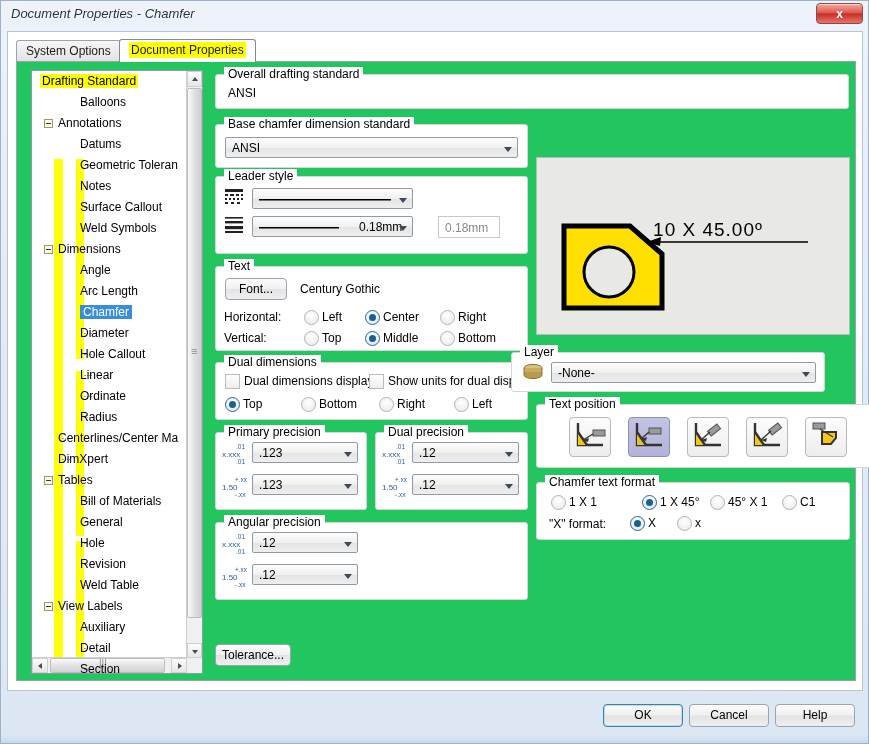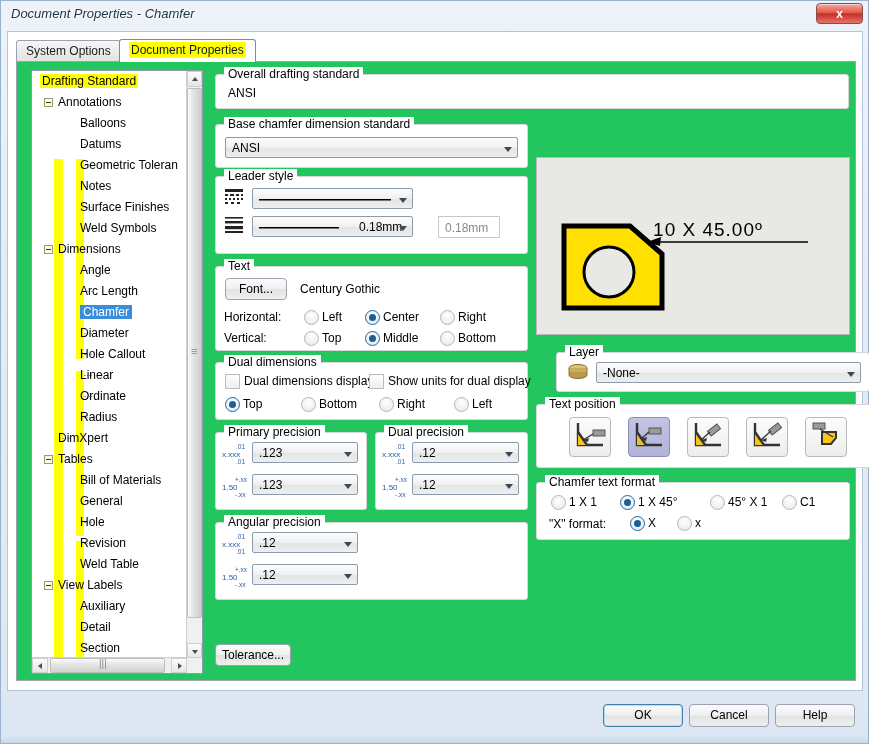--- a/index.html
+++ b/index.html
@@ -241,36 +241,37 @@
     <div class="tabpanel">
 
       <div class="tree-wrap">
         <div class="tree" id="tree-host">
             <div class="marker" style="left: 22px; top: 88px; width: 9px; height: 520px;"></div>
             <div class="marker" style="left: 44px; top: 88px; width: 8px; height: 200px;"></div>
             <div class="marker" style="left: 44px; top: 300px; width: 8px; height: 165px;"></div>
             <div class="marker" style="left: 44px; top: 470px; width: 8px; height: 135px;"></div>
             <div class="marker" style="left: 22px; top: 600px; width: 70px; height: 16px;"></div>
             <div class="tnode d0"><span class="lbl hl">Drafting Standard</span></div>
+            <div class="tnode d2"><span class="dash"></span><span class="lbl">Balloons</span></div>
             <div class="tnode d1"><span class="expander" style="left: 12px;"></span><span class="lbl">Annotations</span></div>
-            <div class="tnode d2"><span class="dash"></span><span class="lbl">Balloons</span></div>
             <div class="tnode d2"><span class="dash"></span><span class="lbl">Datums</span></div>
             <div class="tnode d2"><span class="dash"></span><span class="lbl">Geometric Toleran</span></div>
             <div class="tnode d2"><span class="dash"></span><span class="lbl">Notes</span></div>
-            <div class="tnode d2"><span class="dash"></span><span class="lbl">Surface Finishes</span></div>
+            <div class="tnode d2"><span class="dash"></span><span class="lbl">Surface Callout</span></div>
             <div class="tnode d2"><span class="dash"></span><span class="lbl">Weld Symbols</span></div>
             <div class="tnode d1"><span class="expander" style="left: 12px;"></span><span class="lbl">Dimensions</span></div>
             <div class="tnode d2"><span class="dash"></span><span class="lbl">Angle</span></div>
             <div class="tnode d2"><span class="dash"></span><span class="lbl">Arc Length</span></div>
             <div class="tnode d2 sel"><span class="dash"></span><span class="lbl">Chamfer</span></div>
             <div class="tnode d2"><span class="dash"></span><span class="lbl">Diameter</span></div>
             <div class="tnode d2"><span class="dash"></span><span class="lbl">Hole Callout</span></div>
             <div class="tnode d2"><span class="dash"></span><span class="lbl">Linear</span></div>
             <div class="tnode d2"><span class="dash"></span><span class="lbl">Ordinate</span></div>
             <div class="tnode d2"><span class="dash"></span><span class="lbl">Radius</span></div>
+            <div class="tnode d1"><span class="dash"></span><span class="lbl">Centerlines/Center Ma</span></div>
             <div class="tnode d1"><span class="dash"></span><span class="lbl">DimXpert</span></div>
             <div class="tnode d1"><span class="expander" style="left: 12px;"></span><span class="lbl">Tables</span></div>
             <div class="tnode d2"><span class="dash"></span><span class="lbl">Bill of Materials</span></div>
             <div class="tnode d2"><span class="dash"></span><span class="lbl">General</span></div>
             <div class="tnode d2"><span class="dash"></span><span class="lbl">Hole</span></div>
             <div class="tnode d2"><span class="dash"></span><span class="lbl">Revision</span></div>
             <div class="tnode d2"><span class="dash"></span><span class="lbl">Weld Table</span></div>
             <div class="tnode d1"><span class="expander" style="left: 12px;"></span><span class="lbl">View Labels</span></div>
             <div class="tnode d2"><span class="dash"></span><span class="lbl">Auxiliary</span></div>
             <div class="tnode d2"><span class="dash"></span><span class="lbl">Detail</span></div>
@@ -445,21 +446,21 @@
       <div class="preview" style="left:519px; top:95px; width:314px; height:178px;">
         <svg width="314" height="178" viewBox="0 0 314 178">
           <polygon points="27,68 93,68 125,96 125,150 27,150" fill="#FFE000" stroke="#000" stroke-width="5" stroke-linejoin="miter"></polygon>
           <circle cx="72" cy="114" r="25" fill="#E8E8E4" stroke="#000" stroke-width="3"></circle>
           <line x1="110" y1="84" x2="271" y2="84" stroke="#000" stroke-width="1.6"></line>
           <polygon points="110,84 124,79 123,88" fill="#000"></polygon>
           <text x="171" y="78" font-size="19" fill="#000" text-anchor="middle" font-family="'Liberation Sans',sans-serif" letter-spacing="1">10 X 45.00º</text>
         </svg>
       </div>
 
-      <div class="gbox" style="left:539px; top:290px; width:314px; height:40px;">
+      <div class="gbox" style="left:494px; top:290px; width:314px; height:40px;">
         <span class="cap">Layer</span>
         <svg style="position:absolute; left:10px; top:9px;" width="22" height="20" viewBox="0 0 22 20">
           <ellipse cx="11" cy="6" rx="9" ry="3.6" fill="#d9c27a" stroke="#8a7030"></ellipse>
           <path d="M2 6 v3 a9 3.6 0 0 0 18 0 v-3" fill="#c7ad5f" stroke="#8a7030"></path>
           <path d="M2 10 v3 a9 3.6 0 0 0 18 0 v-3" fill="#b99b4d" stroke="#8a7030"></path>
         </svg>
         <div class="combo" style="left:39px; top:9px; width:265px;">
           <span class="val">-None-</span>
           <span class="arw"></span>
         </div>
@@ -524,21 +525,21 @@
               <line x1="14" y1="11" x2="27" y2="19" stroke="#333" stroke-width="1.3"></line>
             </svg>
           </div>
 
         </div>
       </div>
 
       <div class="gbox" style="left:519px; top:420px; width:314px; height:58px;">
         <span class="cap">Chamfer text format</span>
         <span class="radio" style="left:14px;  top:12px;">1 X 1</span>
-        <span class="radio on" style="left:83px;  top:12px;">1 X 45°</span>
+        <span class="radio on" style="left:105px;  top:12px;">1 X 45°</span>
         <span class="radio" style="left:173px; top:12px;">45° X 1</span>
         <span class="radio" style="left:245px; top:12px;">C1</span>
         <span class="lbl" style="left:12px;  top:34px;">"X" format:</span>
         <span class="radio on" style="left:93px;  top:33px;">X</span>
         <span class="radio" style="left:140px; top:33px;">x</span>
       </div>
 
     </div>
   </div>
 

